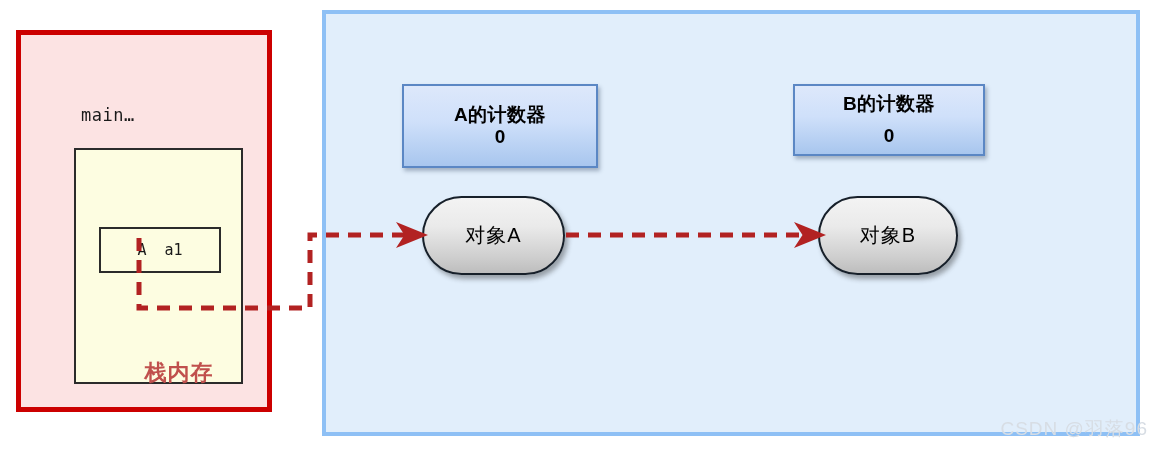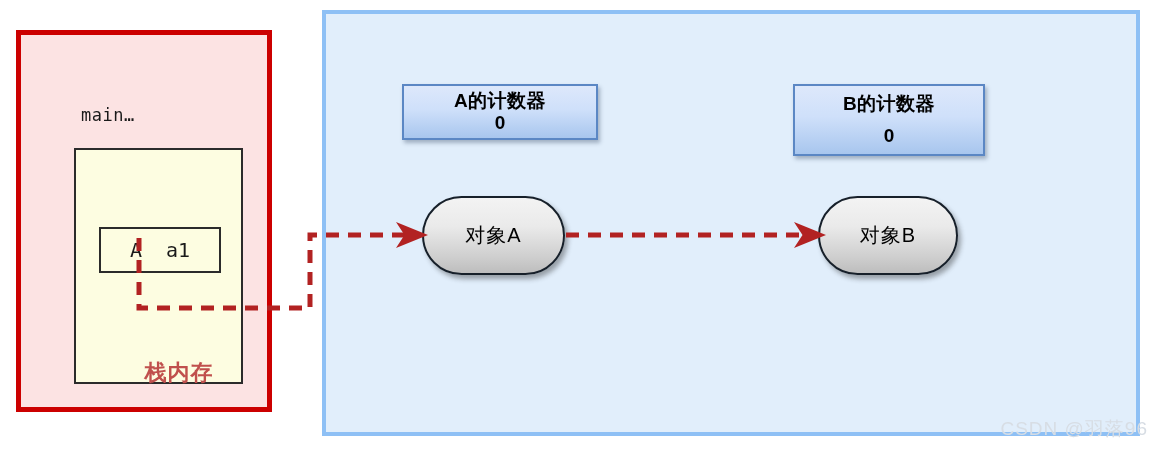--- a/index.html
+++ b/index.html
@@ -55,21 +55,21 @@
     height: 46px;
     background: #fdfde1;
     border: 2px solid #2b2b2b;
     box-sizing: border-box;
     display: flex;
     align-items: center;
     justify-content: center;
   }
   #stack-var-box span {
     font-family: "DejaVu Sans Mono", "Liberation Mono", monospace;
-    font-size: 20px;
+    font-size: 15px;
     color: #1a1a1a;
     white-space: pre;
   }
   #stack-label {
     position: absolute;
     left: 16px;
     top: 358px;
     width: 256px;
     text-align: center;
     font-size: 22px;
@@ -119,21 +119,21 @@
     font-size: 19px;
     font-weight: bold;
     color: #000000;
     letter-spacing: 0.5px;
   }
   .counter-box .c-value {
     font-size: 19px;
     font-weight: bold;
     color: #000000;
   }
-  #counter-a { left: 402px; top: 84px;  width: 196px; height: 56px; }
+  #counter-a { left: 402px; top: 84px;  width: 196px; height: 84px; }
   #counter-b { left: 793px; top: 84px;  width: 192px; height: 72px; gap: 9px; }
 
   
   .object-node {
     position: absolute;
     box-sizing: border-box;
     border: 2px solid #17202a;
     border-radius: 40px;
     background: linear-gradient(to bottom, #f3f3f3 0%, #eaeaea 38%, #cfcfcf 78%, #bdbdbd 100%);
     box-shadow: 3px 4px 5px rgba(30,30,30,0.38);

